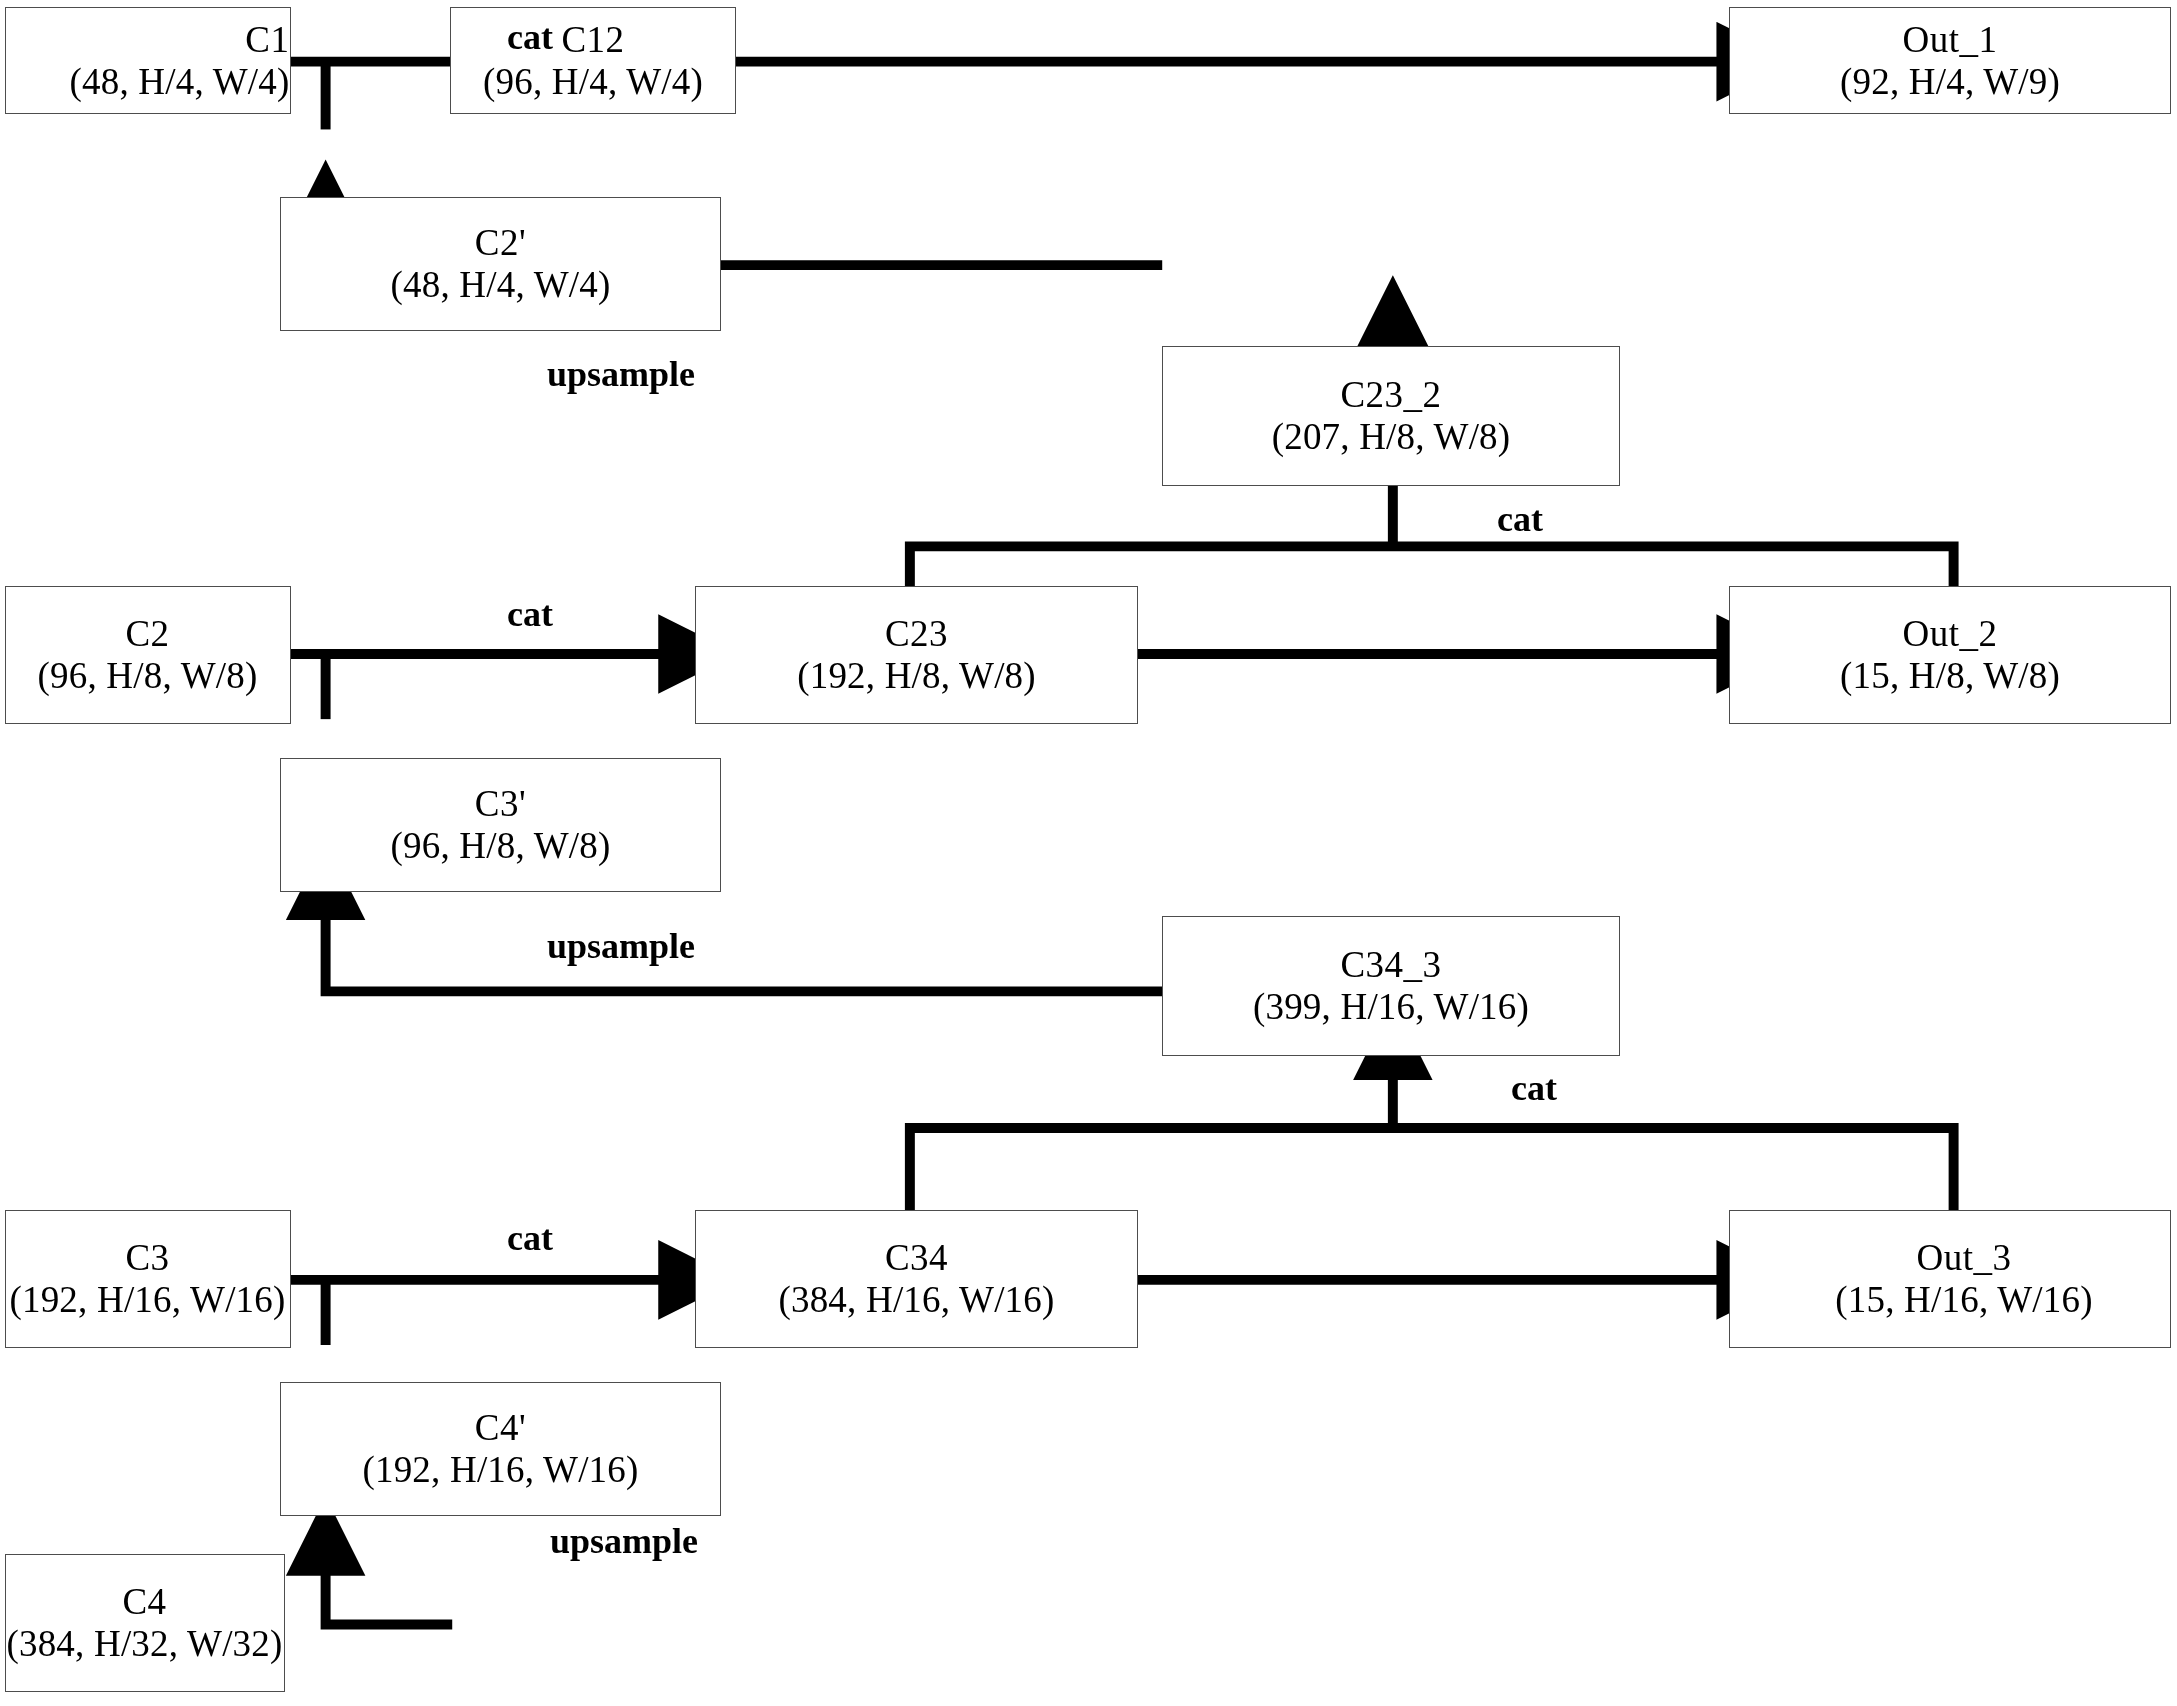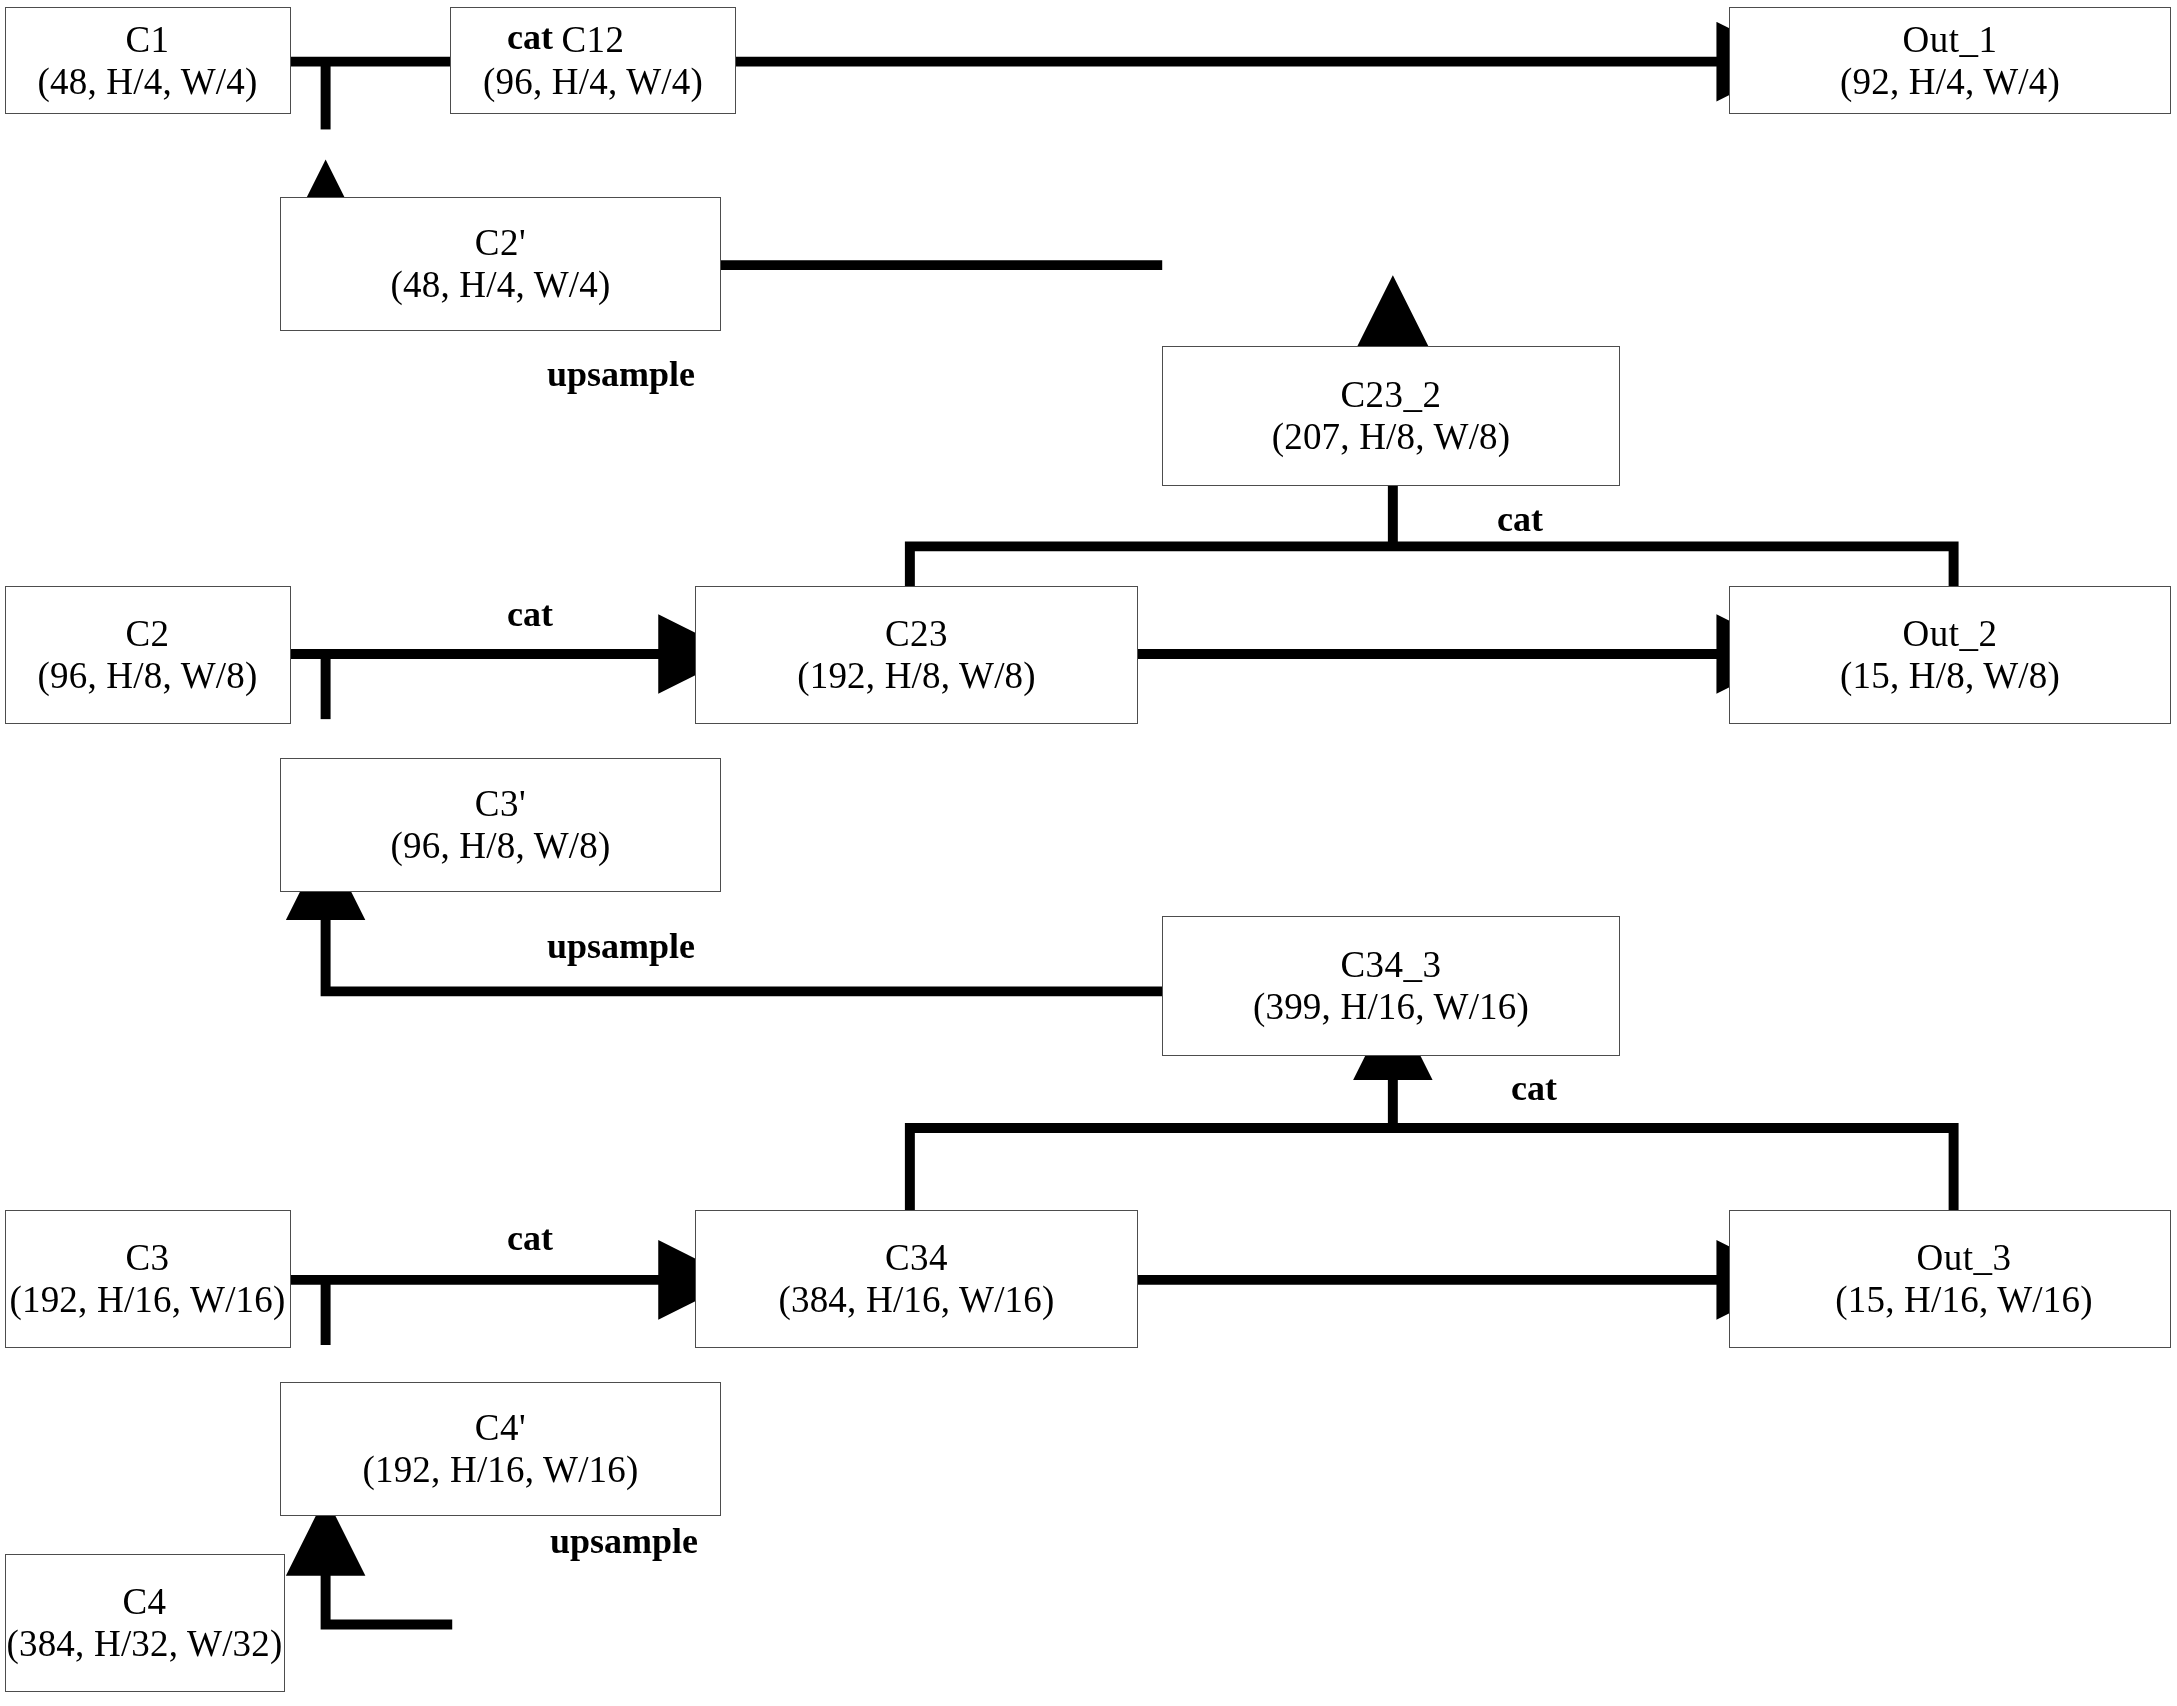--- a/index.html
+++ b/index.html
@@ -113,33 +113,33 @@
     </g>
     <g>
       <line x1="812" y1="1415" x2="1900" y2="1415" stroke="#000" stroke-width="11" marker-end="url(#arrowR)"></line>
     </g>
 
     <g>
       <path d="M500,1796 L360,1796 L360,1740" stroke="#000" stroke-width="11" fill="none" marker-end="url(#arrowU)"></path>
     </g>
   </svg>
 
-  <div class="node-box" style="left:4.5px; top:7.2px; width:286px; height:107px;">
+  <div class="node-box" style="left:4.5px; top:7.2px; width:286px; height:107px;align-items:flex-end;">
     <div class="node-title">C1</div>
     <div class="node-shape">(48, H/4, W/4)</div>
   </div>
 
   <div class="node-box" style="left:450px; top:7.2px; width:286px; height:107px;">
     <div class="node-title">C12</div>
     <div class="node-shape">(96, H/4, W/4)</div>
   </div>
 
   <div class="node-box" style="left:1729px; top:7.2px; width:442px; height:107px;">
     <div class="node-title">Out_1</div>
-    <div class="node-shape">(92, H/4, W/4)</div>
+    <div class="node-shape">(92, H/4, W/9)</div>
   </div>
 
   <div class="node-box" style="left:280px; top:197px; width:441px; height:134px;">
     <div class="node-title">C2'</div>
     <div class="node-shape">(48, H/4, W/4)</div>
   </div>
 
   <div class="node-box" style="left:1162px; top:346px; width:458px; height:140px;">
     <div class="node-title">C23_2</div>
     <div class="node-shape">(207, H/8, W/8)</div>

